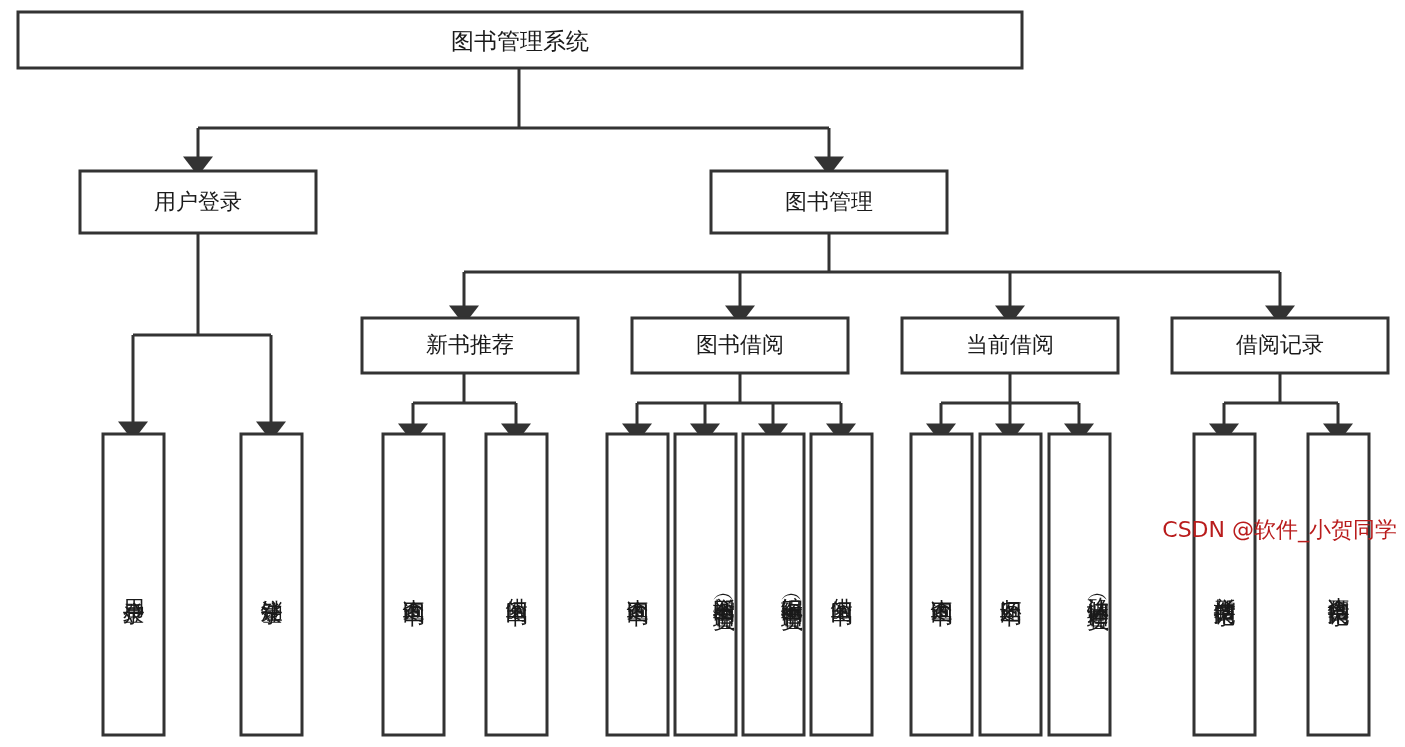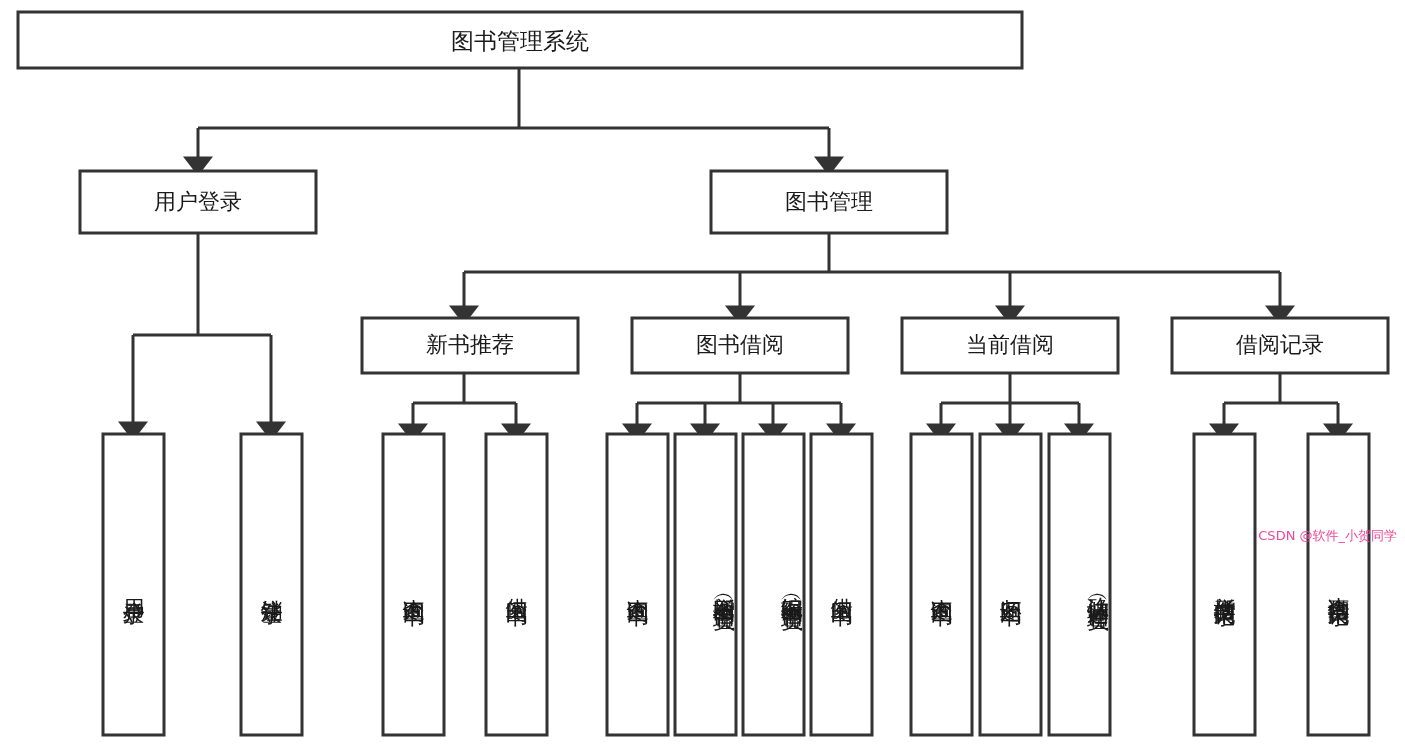--- a/index.html
+++ b/index.html
@@ -13,21 +13,21 @@
   .node-label-h{font-family:"DejaVu Sans","Liberation Sans",sans-serif;
       font-size:22px;fill:#1a1a1a;text-anchor:middle;dominant-baseline:middle;}
   .node-label-root{font-size:23px;}
   .vlabel{position:absolute;display:flex;align-items:center;justify-content:center;
       writing-mode:vertical-rl;text-orientation:upright;
       font-family:"DejaVu Sans","Liberation Sans",sans-serif;
       font-size:22px;color:#1a1a1a;line-height:1.12;letter-spacing:2px;
       white-space:nowrap;pointer-events:none;}
   .watermark{position:absolute;right:8px;bottom:4px;
       font-family:"DejaVu Sans","Liberation Sans",sans-serif;
-      font-size:13px;color:#ec4899;white-space:nowrap;}
+      font-size:22px;color:#b91c1c;white-space:nowrap;}
 </style>
 </head>
 <body>
 
 <div id="diagram-root">
 
   <svg class="canvas" viewBox="0 0 1405 747">
     <defs>
       <marker id="arw" markerWidth="14" markerHeight="16" refX="1.2" refY="5" orient="auto" markerUnits="strokeWidth">
         <path class="arrow-head" d="M0,0 L0,10 L6.5,5 z"></path>

